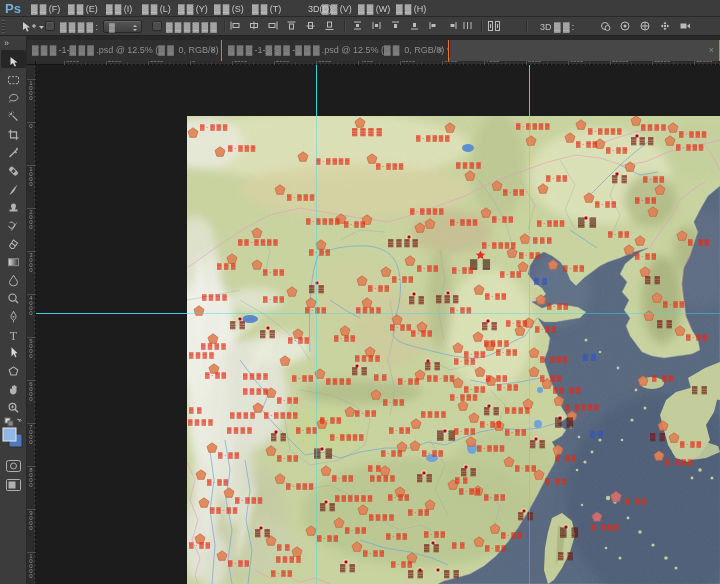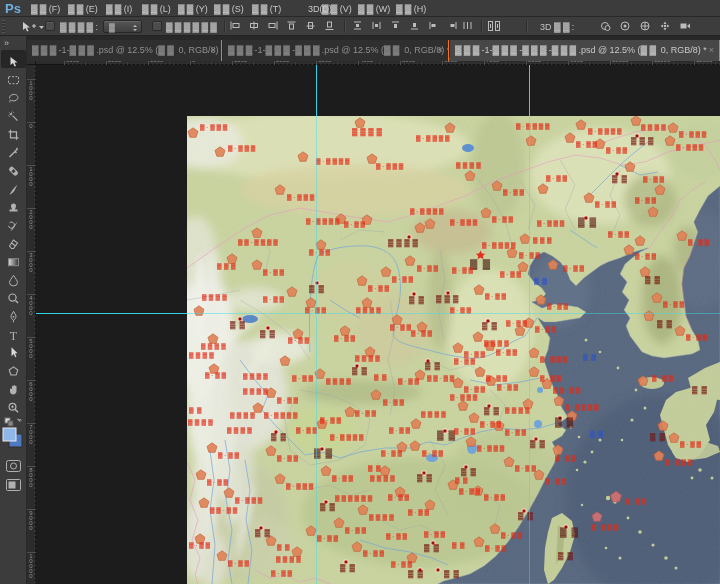--- a/index.html
+++ b/index.html
@@ -142,21 +142,21 @@
       <circle cx="5" cy="5" r="1.3" fill="#bbb"></circle>
     </svg>
     <svg style="position:absolute;left:680px;top:4px" width="11" height="10" viewBox="0 0 11 10">
       <rect x="0.5" y="2.5" width="6" height="5" fill="#bbb"></rect>
       <path d="M7,5 L10,2.5 V7.5 Z" fill="#bbb"></path>
     </svg>
   </div>
 <div id="tabbar">
     <div class="tab" style="left:0px;width:195px"><span class="tx"><span class="cjr">▓▓▓</span>-1-<span class="cjr">▓▓▓</span>.psd @ 12.5% (<span class="cjr">▓▓</span> 0, RGB/8)</span><span class="cl">×</span></div>
     <div class="tab" style="left:196px;width:226px"><span class="tx"><span class="cjr">▓▓▓</span>-1-<span class="cjr">▓▓▓</span>-<span class="cjr">▓▓▓</span>.psd @ 12.5% (<span class="cjr">▓▓</span> 0, RGB/8) *</span><span class="cl">×</span></div>
-    <div class="tab act" style="left:423px;width:270px"><span class="tx"><span class="cjr">▓▓▓</span>-1-<span class="cjr">▓▓▓</span>-<span class="cjr">▓▓▓</span>-<span class="cjr">▓▓▓</span>.psd @ 12.5% (<span class="cjr">▓▓</span> 0, RGB/8) *</span><span class="cl">×</span></div>
+    <div class="tab act" style="left:423px;width:270px"><span class="cl">×</span></div>
   </div>
 <div id="toolbar"><svg width="27" height="548" viewBox="0 0 27 548" xmlns="http://www.w3.org/2000/svg">
       <text x="4" y="10" font-size="9" fill="#b8b8b8">»</text>
       <defs>
         <linearGradient id="tg" x1="0" y1="0" x2="1" y2="0">
           <stop offset="0" stop-color="#ddd"></stop>
           <stop offset="1" stop-color="#333"></stop>
         </linearGradient>
       </defs>
       <rect x="1" y="14" width="25" height="18" fill="#262626" rx="2"></rect>

